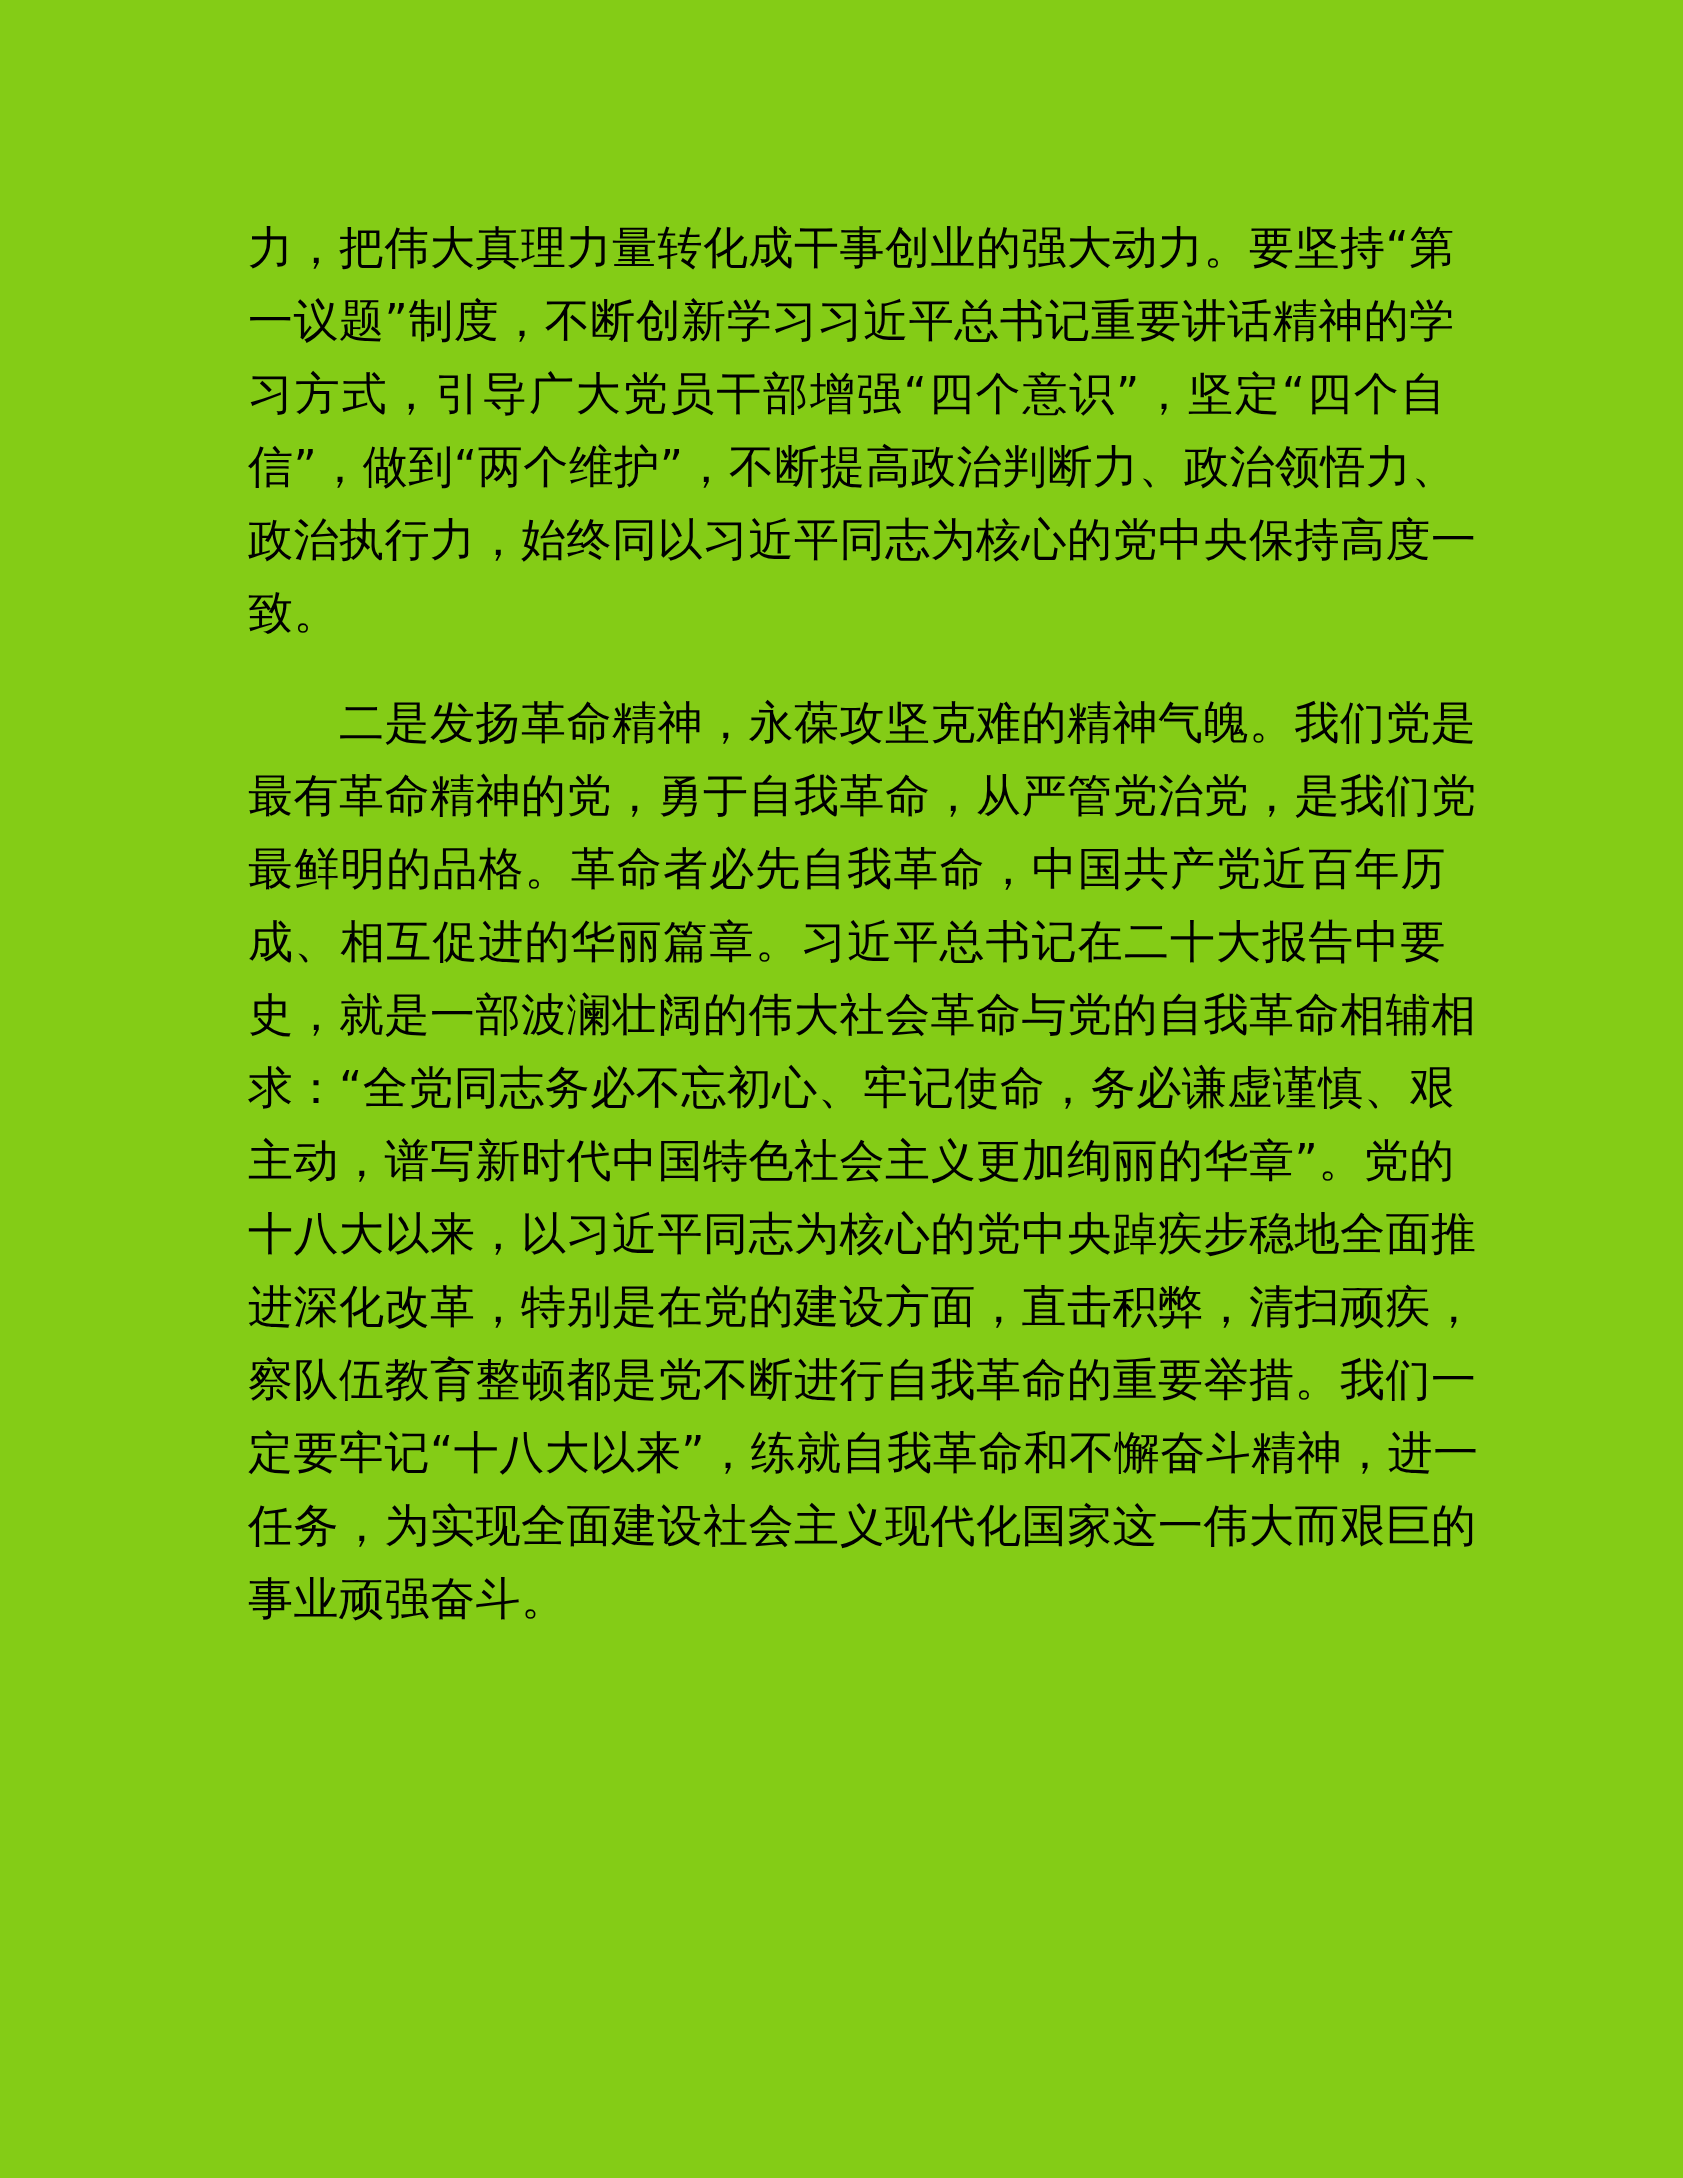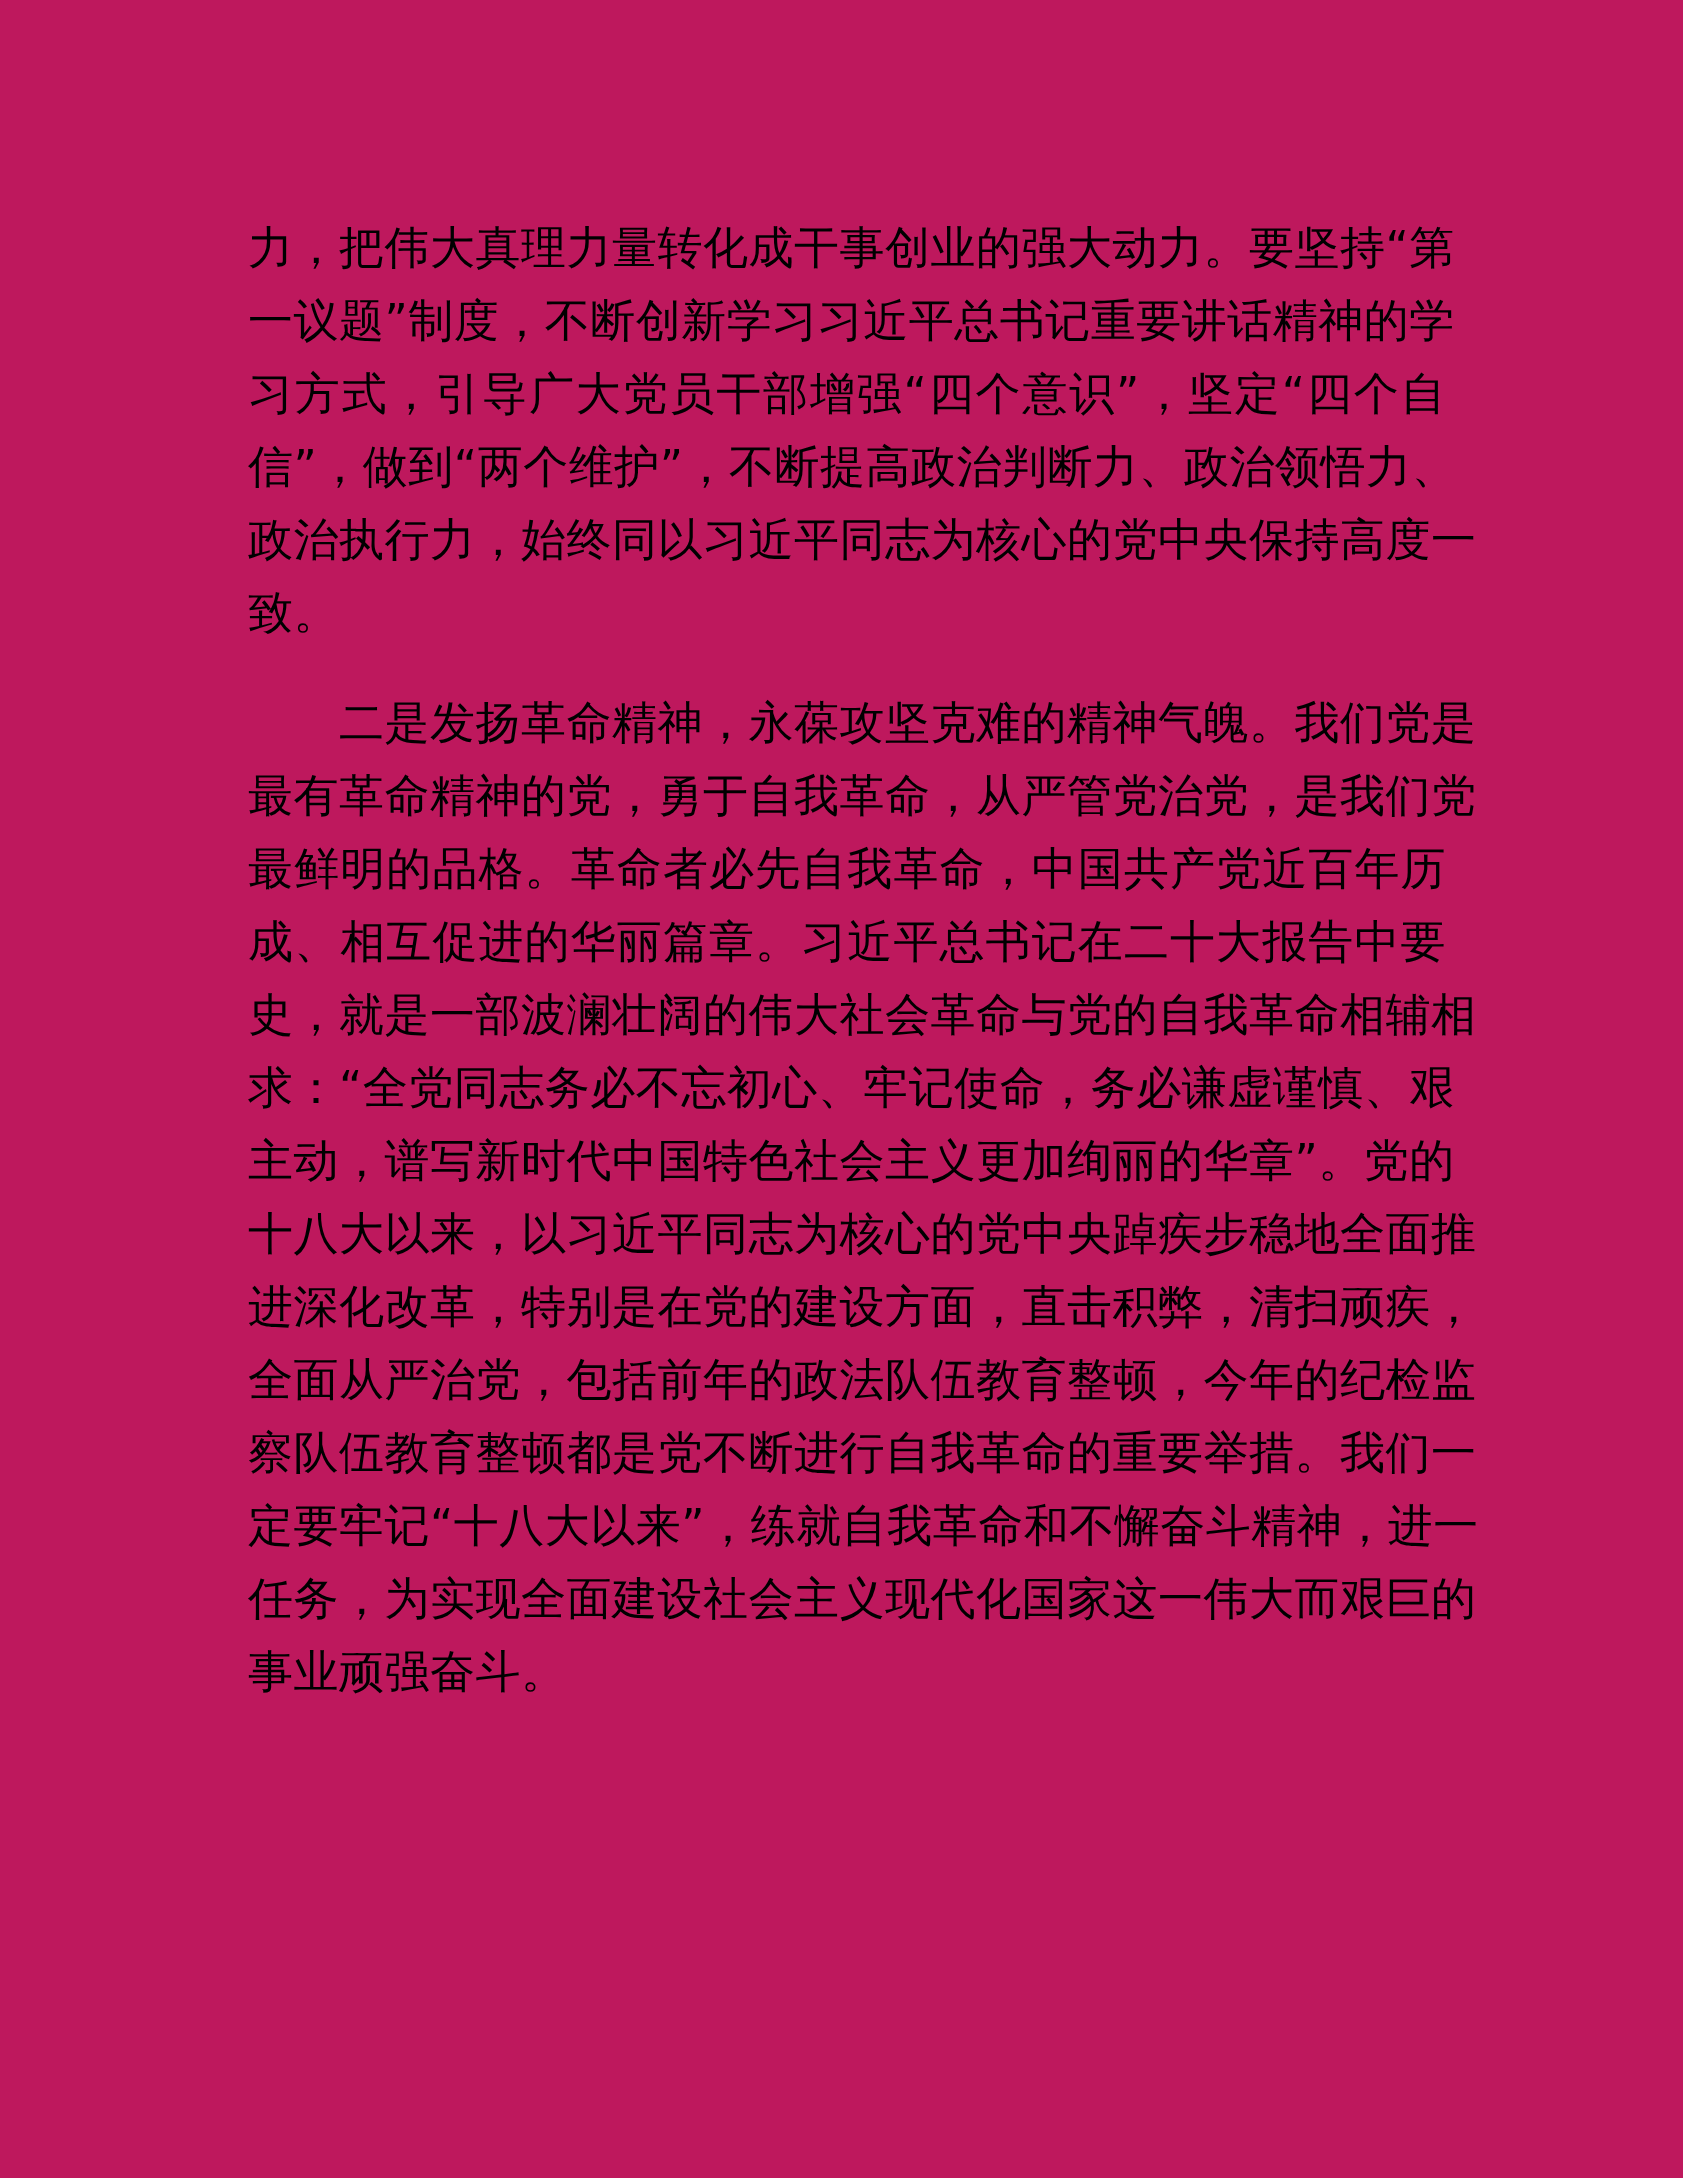--- a/index.html
+++ b/index.html
@@ -14,21 +14,21 @@
       overflow: hidden;
       font-family: "DejaVu Sans", "Liberation Sans", sans-serif;
       color: #000000;
     }
     .page {
       position: absolute;
       left: 0;
       top: 0;
       width: 1683px;
       height: 2178px;
-      background: #be185d;
+      background: #84cc16;
     }
     .text-block {
       position: absolute;
       left: 248px;
       width: 1198px;
     }
     .line {
       display: block;
       height: 73px;
       line-height: 73px;
@@ -64,21 +64,20 @@
   <div class="text-block" id="para2">
     <span class="line indent">二是发扬革命精神，永葆攻坚克难的精神气魄。我们党是</span>
     <span class="line">最有革命精神的党，勇于自我革命，从严管党治党，是我们党</span>
     <span class="line">最鲜明的品格。革命者必先自我革命，中国共产党近百年历</span>
     <span class="line">成、相互促进的华丽篇章。习近平总书记在二十大报告中要</span>
     <span class="line">史，就是一部波澜壮阔的伟大社会革命与党的自我革命相辅相</span>
     <span class="line">求：“全党同志务必不忘初心、牢记使命，务必谦虚谨慎、艰</span>
     <span class="line">主动，谱写新时代中国特色社会主义更加绚丽的华章”。党的</span>
     <span class="line">十八大以来，以习近平同志为核心的党中央踔疾步稳地全面推</span>
     <span class="line">进深化改革，特别是在党的建设方面，直击积弊，清扫顽疾，</span>
-    <span class="line">全面从严治党，包括前年的政法队伍教育整顿，今年的纪检监</span>
     <span class="line">察队伍教育整顿都是党不断进行自我革命的重要举措。我们一</span>
     <span class="line">定要牢记“十八大以来”，练就自我革命和不懈奋斗精神，进一</span>
     <span class="line">任务，为实现全面建设社会主义现代化国家这一伟大而艰巨的</span>
     <span class="line last">事业顽强奋斗。</span>
   </div>
 
 </div>
 
 
 </body></html>

